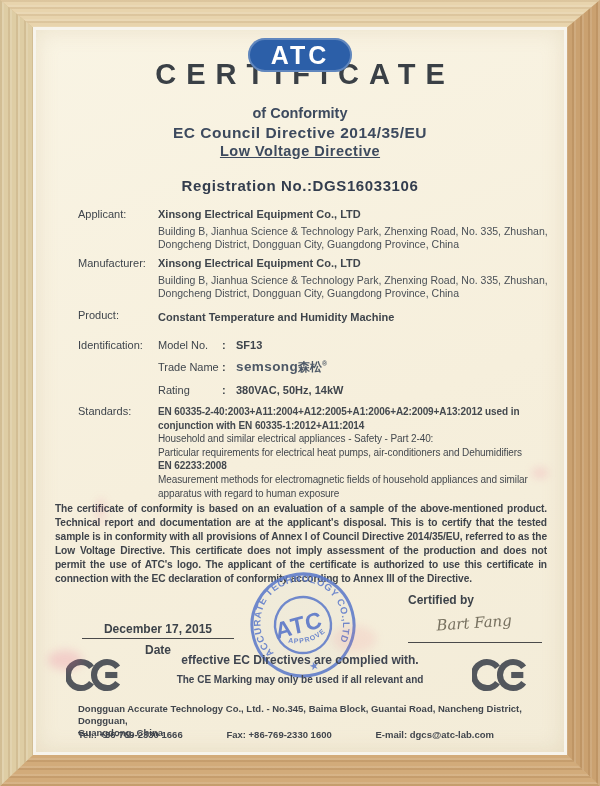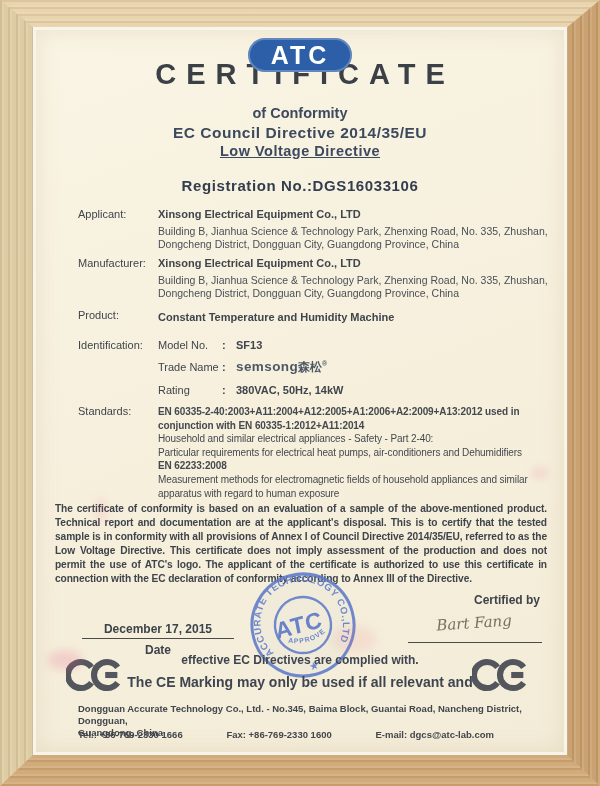--- a/index.html
+++ b/index.html
@@ -57,38 +57,38 @@
   .tradelogo .cjk { font-size:12px; letter-spacing:0; }
   .tradelogo sup { font-size:7px; vertical-align:super; }
 
   .stdblock { left:122px; top:375px; width:402px; font-size:10px; color:#44494f; line-height:13.6px; letter-spacing:-.1px; }
   .stdblock .b { font-weight:700; }
 
   .para { left:19px; top:472px; width:492px; font-size:10.2px; font-weight:700; color:#3f444b;
     line-height:13.9px; text-align:justify; letter-spacing:-.1px; }
 
   
-  .certby { left:372px; top:563px; width:132px; text-align:right; font-size:12px; font-weight:700; color:#3d434a; }
+  .certby { left:372px; top:563px; width:132px; text-align:left; font-size:12px; font-weight:700; color:#3d434a; }
   .sig { left:378px; top:584px; width:120px; text-align:center;
     font-family:"DejaVu Serif", serif; font-style:italic; font-size:15px; color:#76705f;
     transform:rotate(-4deg); }
   .sigline { left:372px; top:612px; width:134px; border-bottom:1.3px solid #4a4a4a; }
   .dateval { left:46px; top:592px; width:152px; text-align:center; font-size:12px; font-weight:700; color:#3d434a; }
   .dateline { left:46px; top:608px; width:152px; border-bottom:1.3px solid #4a4a4a; }
   .datelabel { left:46px; top:613px; width:152px; text-align:center; font-size:12px; font-weight:700; color:#3d434a; }
 
   
   .stampwrap { left:208px; top:536px; width:118px; height:118px; opacity:.88; }
 
   
   .ce { width:56px; height:38px; }
   .ce-left { left:30px; top:626px; }
   .ce-right { left:436px; top:626px; }
 
-  .cenote1 { top:644px; font-size:14px; font-weight:700; color:#3f4550; }
+  .cenote1 { top:644px; font-size:10px; font-weight:700; color:#3f4550; }
   .cenote2 { top:623px; font-size:12px; font-weight:700; color:#3f4550; }
 
   .company { left:42px; top:673px; width:460px; font-size:9.5px; font-weight:700; color:#41464d; line-height:12px; }
   .contact { left:42px; top:699px; width:416px; display:flex; justify-content:space-between;
     font-size:9.5px; font-weight:700; color:#41464d; }
 
   
   .smudge { border-radius:50%; filter:blur(4px); pointer-events:none; }
   .sm1 { left:12px; top:620px; width:34px; height:20px; background:rgba(233,100,140,.22); }
   .sm2 { left:496px; top:438px; width:16px; height:10px; background:rgba(233,100,140,.20); }

